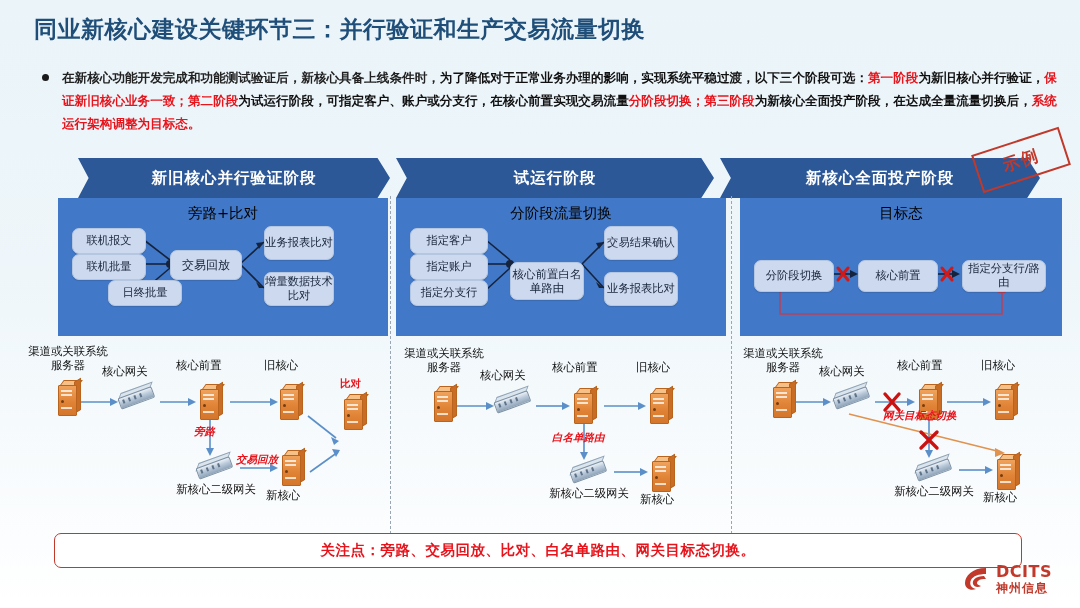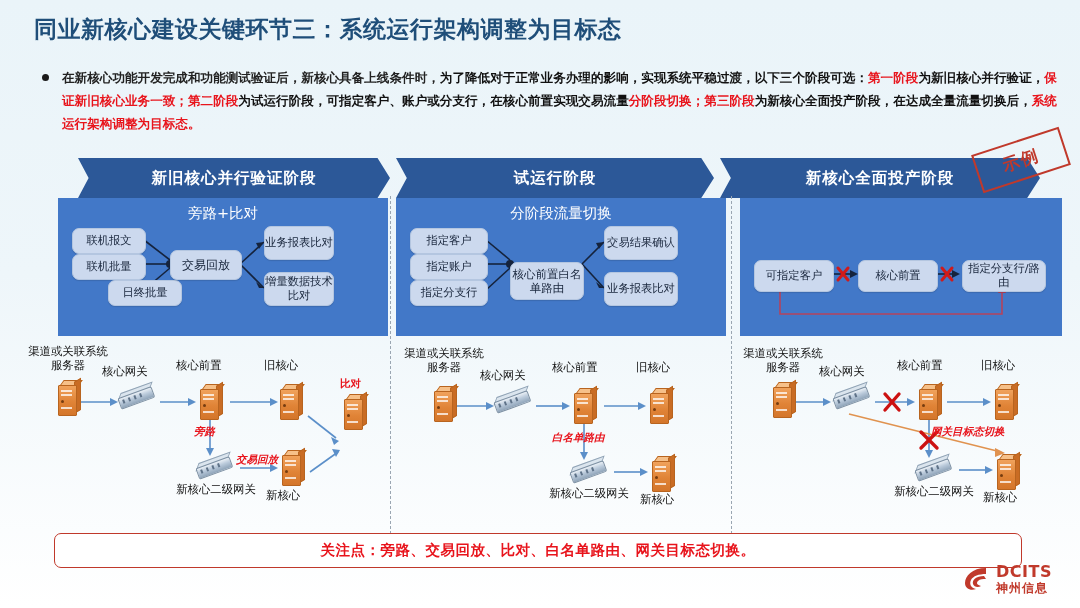--- a/index.html
+++ b/index.html
@@ -52,21 +52,21 @@
 
   
   .panel{
     position:absolute;top:198px;height:138px;background:#4278c8;
   }
   .panel.p1{left:58px;width:330px;}
   .panel.p2{left:396px;width:330px;}
   .panel.p3{left:740px;width:322px;}
   .panel-title{
     position:absolute;left:0;right:0;top:6px;text-align:center;
-    color:#ffffff;font-size:14.5px;
+    color:#000000;font-size:14.5px;
   }
 
   
   .rb{
     position:absolute;background:#ccd9ee;border:1px solid #b4c6e0;border-radius:7px;
     display:flex;align-items:center;justify-content:center;text-align:center;
     color:#17243a;font-size:11.3px;line-height:14px;
     box-shadow:0 1px 1px rgba(0,0,0,.12);
   }
 
@@ -130,21 +130,21 @@
   .logo{position:absolute;left:962px;top:560px;width:112px;height:40px;}
   .logo .mark{position:absolute;left:0;top:3px;width:30px;height:30px;}
   .logo .en{position:absolute;left:34px;top:2px;color:#c0392b;font-size:16px;font-weight:bold;letter-spacing:.5px;}
   .logo .cn{position:absolute;left:34px;top:20px;color:#c0392b;font-size:12px;font-weight:bold;letter-spacing:1px;}
 </style>
 </head>
 <body>
 
 <div class="slide">
 
-  <div class="title">同业新核心建设关键环节三：系统运行架构调整为目标态</div>
+  <div class="title">同业新核心建设关键环节三：并行验证和生产交易流量切换</div>
 
   <div class="bullet-dot"></div>
   <div class="para">
     <span class="n">在新核心功能开发完成和功能测试验证后，新核心具备上线条件时，</span><span class="b">为了降低对于正常业务办理的影响，实现系统平稳过渡，以下三个阶段可选：</span><span class="r">第一阶段</span><span class="b">为新旧核心并行验证，</span><span class="r">保证新旧核心业务一致；</span><span class="r">第二阶段</span><span class="b">为试运行阶段，可指定客户、账户或分支行，在核心前置实现交易流量</span><span class="r">分阶段切换；</span><span class="r">第三阶段</span><span class="b">为新核心全面投产阶段，在达成全量流量切换后，</span><span class="r">系统运行架构调整为目标态。</span>
   </div>
 
   <div class="chev-band">
     <div class="chev c2">试运行阶段</div>
     <div class="chev c1">新旧核心并行验证阶段</div>
     <div class="chev c3">新核心全面投产阶段</div>
@@ -204,20 +204,21 @@
     <div class="rb" style="left:14px;top:56px;width:76px;height:24px;">指定账户</div>
     <div class="rb" style="left:14px;top:82px;width:76px;height:24px;">指定分支行</div>
 
     <div class="rb" style="left:114px;top:64px;width:72px;height:36px;font-size:11.5px;">核心前置白名单路由</div>
 
     <div class="rb" style="left:208px;top:28px;width:72px;height:32px;">交易结果确认</div>
     <div class="rb" style="left:208px;top:74px;width:72px;height:32px;">业务报表比对</div>
   </div>
 
   <div class="panel p3">
+    <div class="panel-title">目标态</div>
 
     <svg class="svgl" viewBox="0 0 322 138" preserveAspectRatio="none">
       <g stroke="#15233c" stroke-width="1.6" fill="none">
         <line x1="92" y1="76" x2="116" y2="76"></line>
         <line x1="196" y1="76" x2="218" y2="76"></line>
       </g>
       <polygon points="118,76 110,72 110,80" fill="#15233c"></polygon>
       <polygon points="220,76 212,72 212,80" fill="#15233c"></polygon>
 
       <g stroke="#d01a1a" stroke-width="3" stroke-linecap="round">
@@ -226,21 +227,21 @@
         <line x1="202" y1="70" x2="212" y2="82"></line>
         <line x1="212" y1="70" x2="202" y2="82"></line>
       </g>
 
       <g stroke="#b5435c" stroke-width="1.6" fill="none">
         <path d="M 40 90 L 40 116 L 262 116 L 262 92"></path>
       </g>
       <polygon points="262,86 258,95 266,95" fill="#b5435c"></polygon>
     </svg>
 
-    <div class="rb" style="left:14px;top:62px;width:78px;height:30px;">可指定客户</div>
+    <div class="rb" style="left:14px;top:62px;width:78px;height:30px;">分阶段切换</div>
     <div class="rb" style="left:118px;top:62px;width:78px;height:30px;">核心前置</div>
     <div class="rb" style="left:222px;top:62px;width:82px;height:30px;">指定分支行/路由</div>
   </div>
 
   <div class="diagram g1">
     <svg class="svgl" viewBox="0 0 372 192" preserveAspectRatio="none">
       <g stroke="#5b8fc9" stroke-width="1.6" fill="none">
         <line x1="58" y1="62" x2="98" y2="62"></line>
         <line x1="142" y1="62" x2="176" y2="62"></line>
         <line x1="212" y1="62" x2="258" y2="62"></line>
@@ -485,21 +486,21 @@
     <div class="srv" style="left:258px;top:44px;">
       <div class="top"></div>
         <div class="side"></div>
         <div class="face"></div>
       <div class="slot" style="top:10px;"></div>
         <div class="slot" style="top:14px;"></div>
       <div class="dot" style="top:20px;"></div>
         <div class="slot" style="top:27px;"></div>
     </div>
 
-    <div class="dlabel red" style="left:150px;top:84px;margin-left:48px;">网关目标态切换</div>
+    <div class="dlabel red" style="left:150px;top:68px;">网关目标态切换</div>
 
     <div class="sw" style="left:182px;top:120px;">
       <div class="top"></div>
         <div class="body"></div>
       <div class="p" style="left:4px;"></div>
         <div class="p" style="left:10px;"></div>
       <div class="p" style="left:16px;"></div>
         <div class="p" style="left:22px;"></div>
     </div>
     <div class="dlabel" style="left:160px;top:144px;width:82px;white-space:normal;">新核心二级网关</div>

